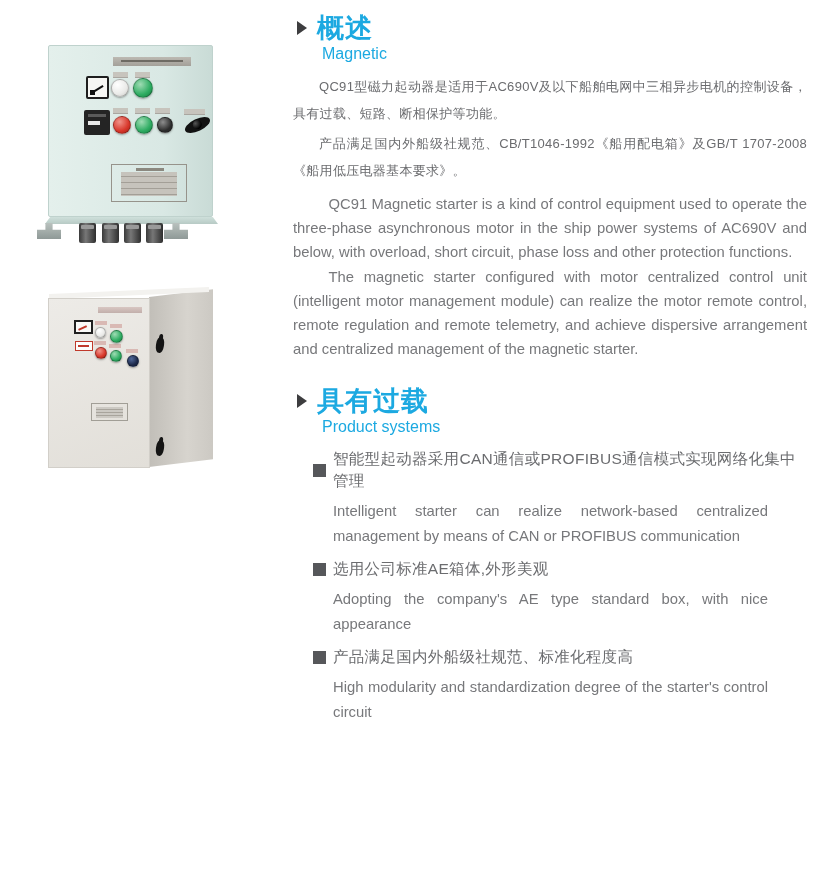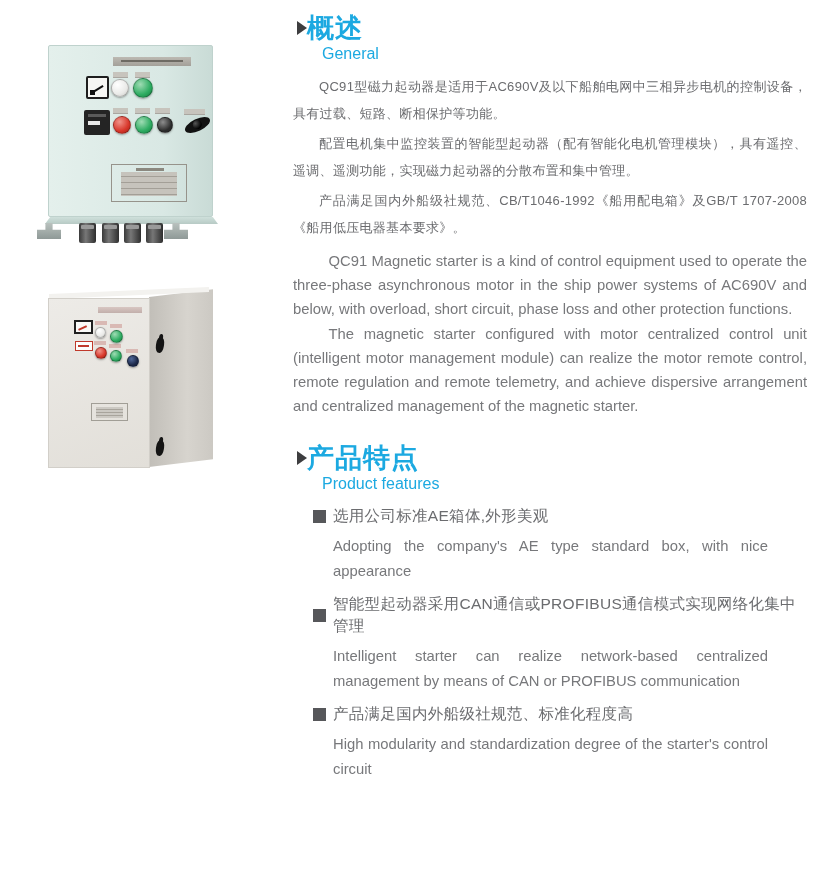--- a/index.html
+++ b/index.html
@@ -2,21 +2,21 @@
 <html><head>
 <meta charset="utf-8">
 <style>
   * { margin:0; padding:0; box-sizing:border-box; }
   html,body { background:#ffffff; }
   body { font-family:"Liberation Sans","DejaVu Sans",sans-serif; }
   .page { position:relative; width:830px; height:869px; background:#fff; overflow:hidden; }
 
   
   .content { position:absolute; left:293px; top:12px; width:514px; }
-  .sec-head { display:flex; align-items:center; }
+  .sec-head { display:flex; align-items:center; gap:10px; }
   .tri { width:0; height:0; border-left:10px solid #3d3d3f; border-top:7px solid transparent; border-bottom:7px solid transparent; margin-left:4px; }
   .sec-title { font-size:27px; font-weight:bold; color:#1ca9e1; letter-spacing:1px; line-height:32px; }
   .sec-sub { font-size:16px; color:#1ca9e1; margin-left:29px; margin-top:1px; }
 
   .cn-block { margin-top:10px; }
   .cn-block p { font-size:13px; color:#6b6c6f; line-height:27px; text-align:justify; text-indent:2em; letter-spacing:0.3px; margin-bottom:3px; }
   .en-block { margin-top:8px; }
   .en-block p { font-size:14.8px; color:#77787b; line-height:24px; text-align:justify; text-indent:2.4em; margin-bottom:1px; }
 
   .features-sec { margin-top:24px; }
@@ -137,56 +137,55 @@
     <div class="latch" style="left:108px;top:153px;"></div>
   </figure>
 
   <div class="content">
 
     <section>
       <div class="sec-head">
         <span class="tri"></span>
         <h2 class="sec-title">概述</h2>
       </div>
-      <div class="sec-sub">General</div>
+      <div class="sec-sub">Magnetic</div>
 
       <div class="cn-block">
         <p>QC91型磁力起动器是适用于AC690V及以下船舶电网中三相异步电机的控制设备，具有过载、短路、断相保护等功能。</p>
-        <p>配置电机集中监控装置的智能型起动器（配有智能化电机管理模块），具有遥控、遥调、遥测功能，实现磁力起动器的分散布置和集中管理。</p>
         <p>产品满足国内外船级社规范、CB/T1046-1992《船用配电箱》及GB/T 1707-2008《船用低压电器基本要求》。</p>
       </div>
 
       <div class="en-block">
         <p>QC91 Magnetic starter is a kind of control equipment used to operate the three-phase asynchronous motor in the ship power systems of AC690V and below, with overload, short circuit, phase loss and other protection functions.</p>
         <p>The magnetic starter configured with motor centralized control unit (intelligent motor management module) can realize the motor remote control, remote regulation and remote telemetry, and achieve dispersive arrangement and centralized management of the magnetic starter.</p>
       </div>
     </section>
 
     <section class="features-sec">
       <div class="sec-head">
         <span class="tri"></span>
-        <h2 class="sec-title">产品特点</h2>
+        <h2 class="sec-title">具有过载</h2>
       </div>
-      <div class="sec-sub">Product features</div>
+      <div class="sec-sub">Product systems</div>
 
       <div class="feature-list">
+        <div class="feature">
+          <div class="f-cn">
+            <span class="bullet"></span>
+            <span>智能型起动器采用CAN通信或PROFIBUS通信模式实现网络化集中管理</span>
+          </div>
+          <div class="f-en">Intelligent starter can realize network-based centralized management by means of CAN or PROFIBUS communication</div>
+        </div>
+
         <div class="feature">
           <div class="f-cn">
             <span class="bullet"></span>
             <span>选用公司标准AE箱体,外形美观</span>
           </div>
           <div class="f-en">Adopting the company's AE type standard box, with nice appearance</div>
-        </div>
-
-        <div class="feature">
-          <div class="f-cn">
-            <span class="bullet"></span>
-            <span>智能型起动器采用CAN通信或PROFIBUS通信模式实现网络化集中管理</span>
-          </div>
-          <div class="f-en">Intelligent starter can realize network-based centralized management by means of CAN or PROFIBUS communication</div>
         </div>
 
         <div class="feature">
           <div class="f-cn">
             <span class="bullet"></span>
             <span>产品满足国内外船级社规范、标准化程度高</span>
           </div>
           <div class="f-en">High modularity and standardization degree of the starter's control circuit</div>
         </div>
       </div>

